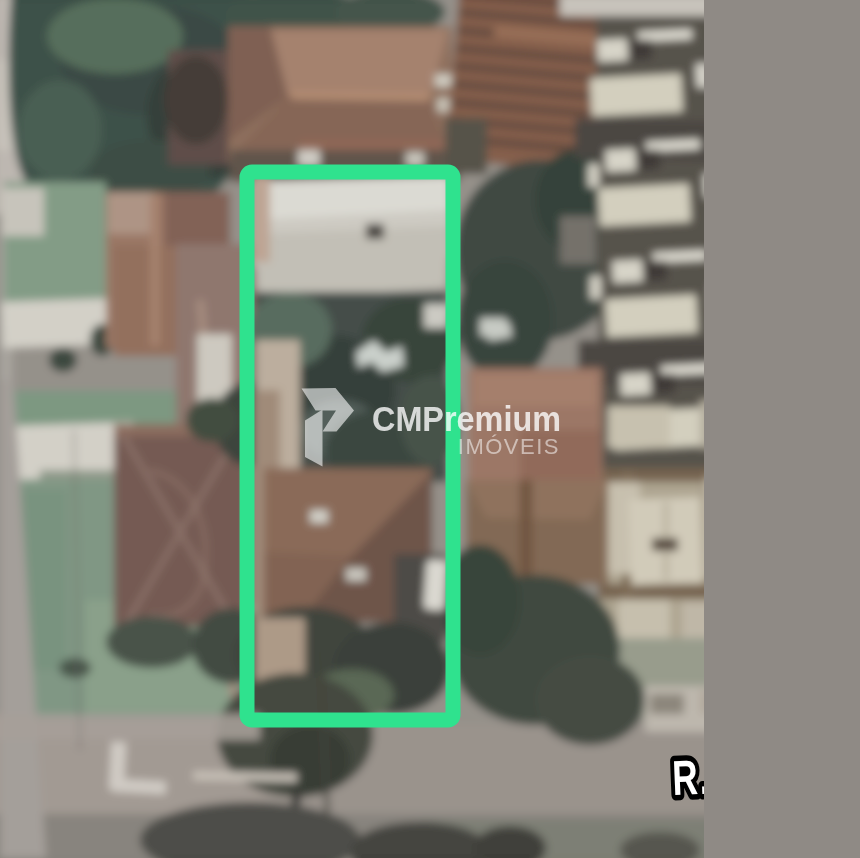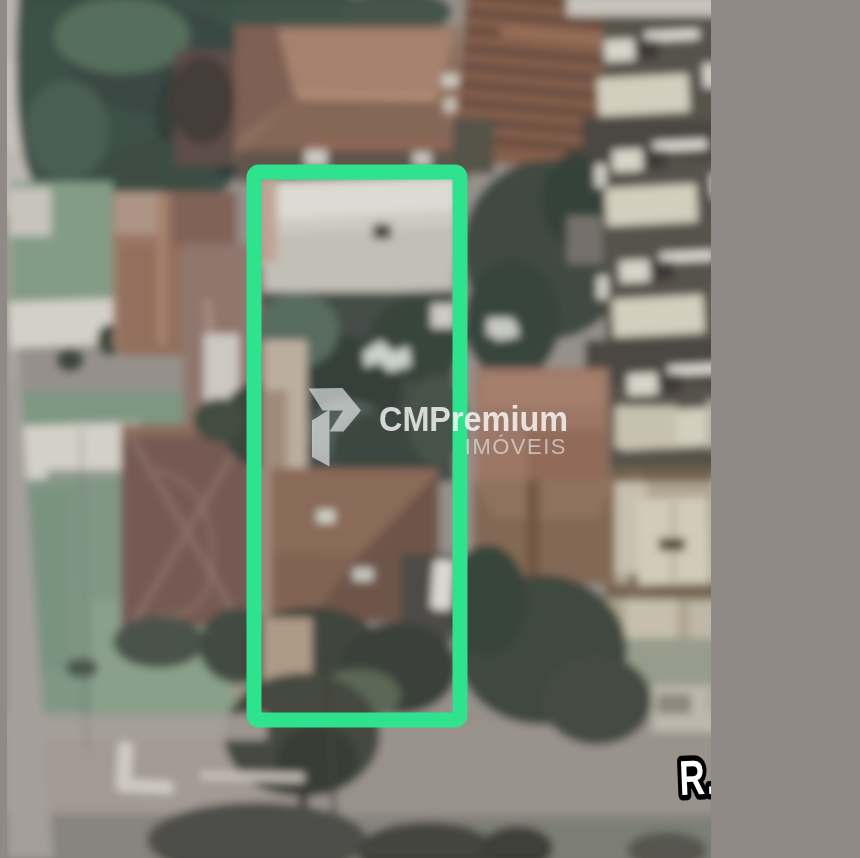--- a/index.html
+++ b/index.html
@@ -1,16 +1,16 @@
 <!DOCTYPE html>
 <html><head>
 <meta charset="utf-8">
 <style>
 html,body{margin:0;padding:0;background:#8f8a85;}
-#c{position:relative;width:704px;height:858px;overflow:hidden;font-family:"Liberation Sans",sans-serif;padding-left:7px;}
+#c{position:relative;width:704px;height:858px;overflow:hidden;font-family:"Liberation Sans",sans-serif;}
 svg{display:block}
 </style>
 </head>
 <body>
 <div id="c">
 <svg width="860" height="858" viewBox="0 0 860 858">
 <defs>
 <filter id="b" x="-5%" y="-5%" width="110%" height="110%">
           <feGaussianBlur stdDeviation="4"></feGaussianBlur>
         </filter>

